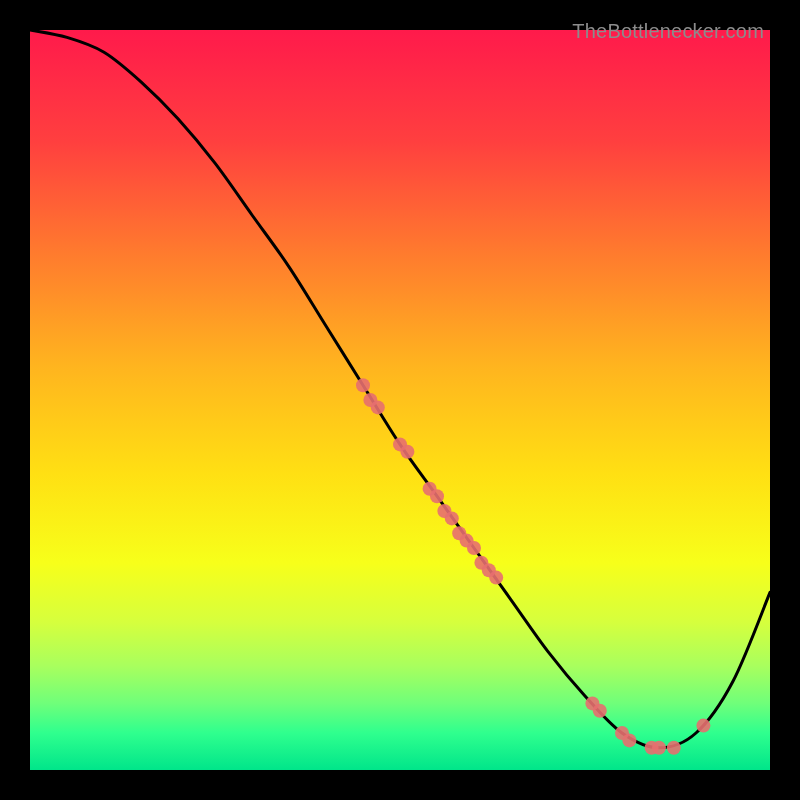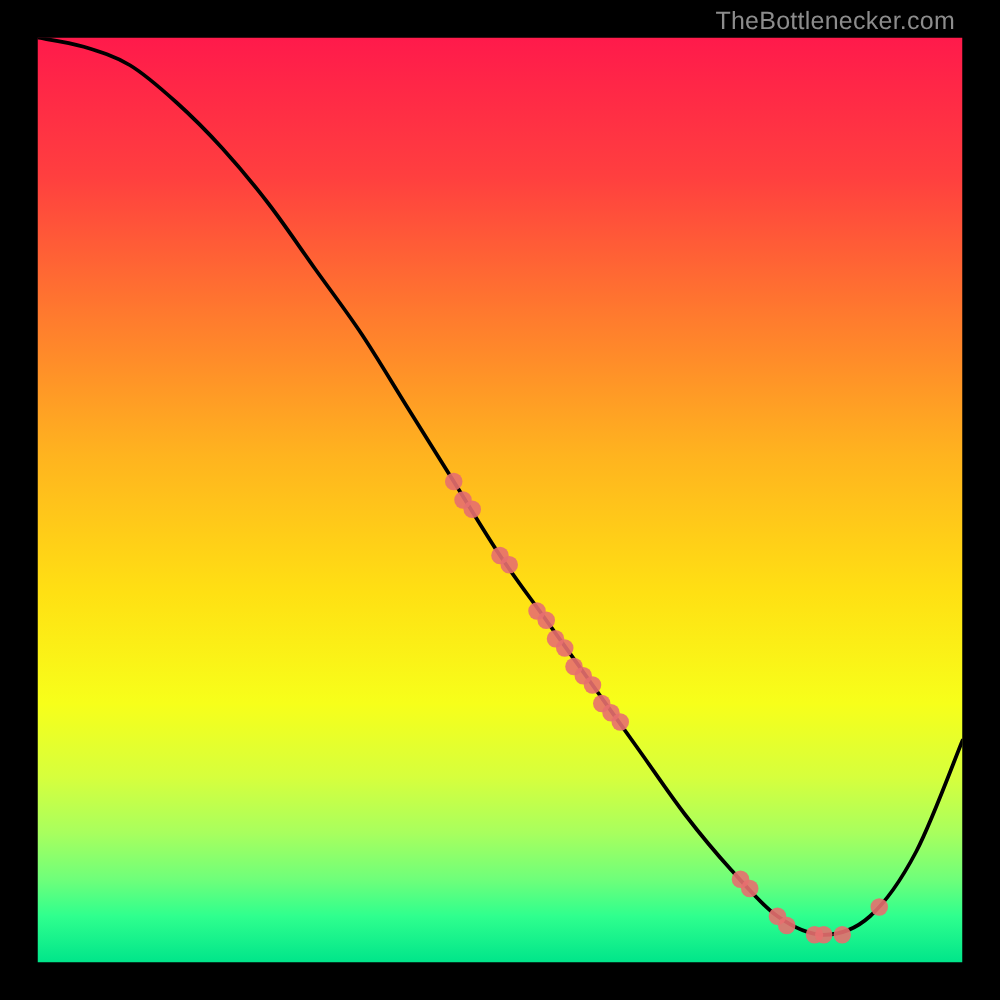--- a/index.html
+++ b/index.html
@@ -5,21 +5,21 @@
   html, body {
     margin: 0;
     padding: 0;
     width: 800px;
     height: 800px;
     background: #000;
     overflow: hidden;
   }
   .watermark {
     position: absolute;
-    top: 6px;
+    top: 20px;
     right: 36px;
     font-family: Arial, sans-serif;
     font-size: 20px;
     color: #8c8c8c;
     letter-spacing: 0.2px;
     z-index: 10;
   }
   .plot {
     position: absolute;
     left: 30px;

